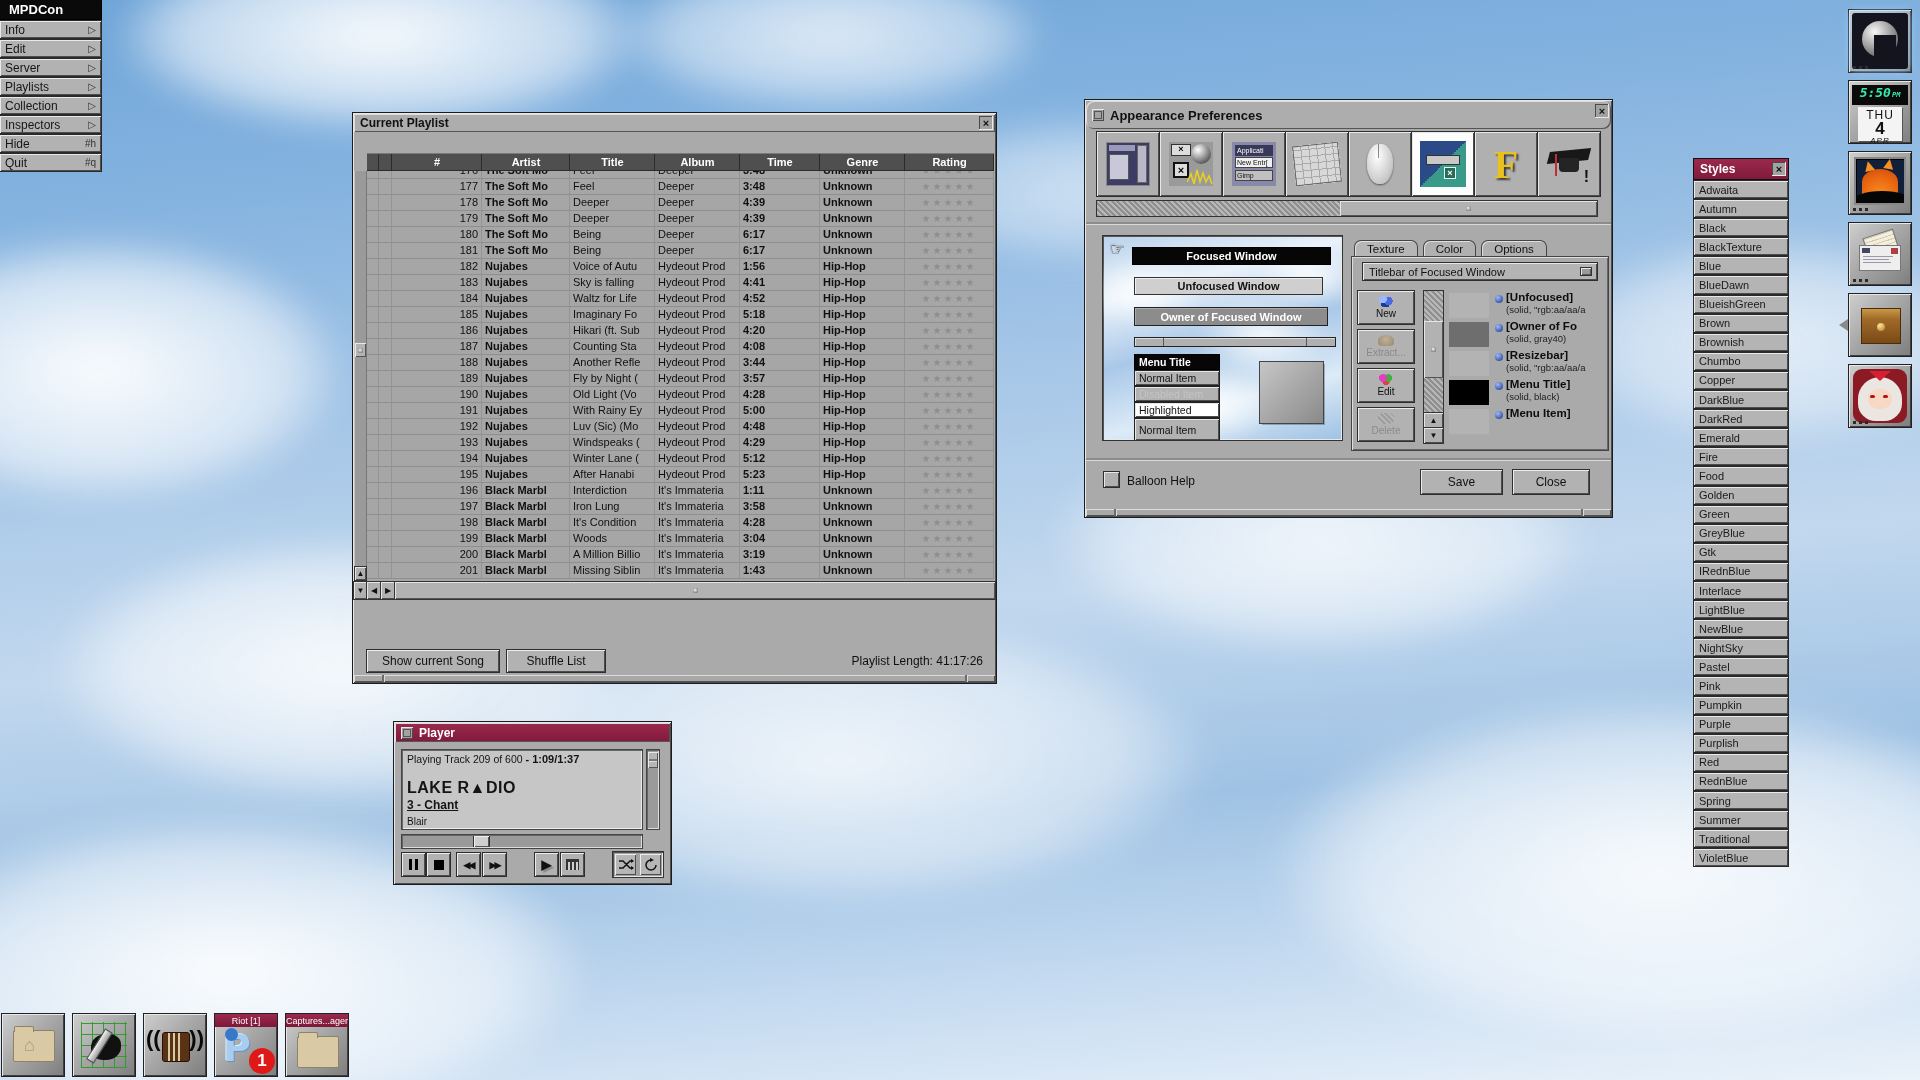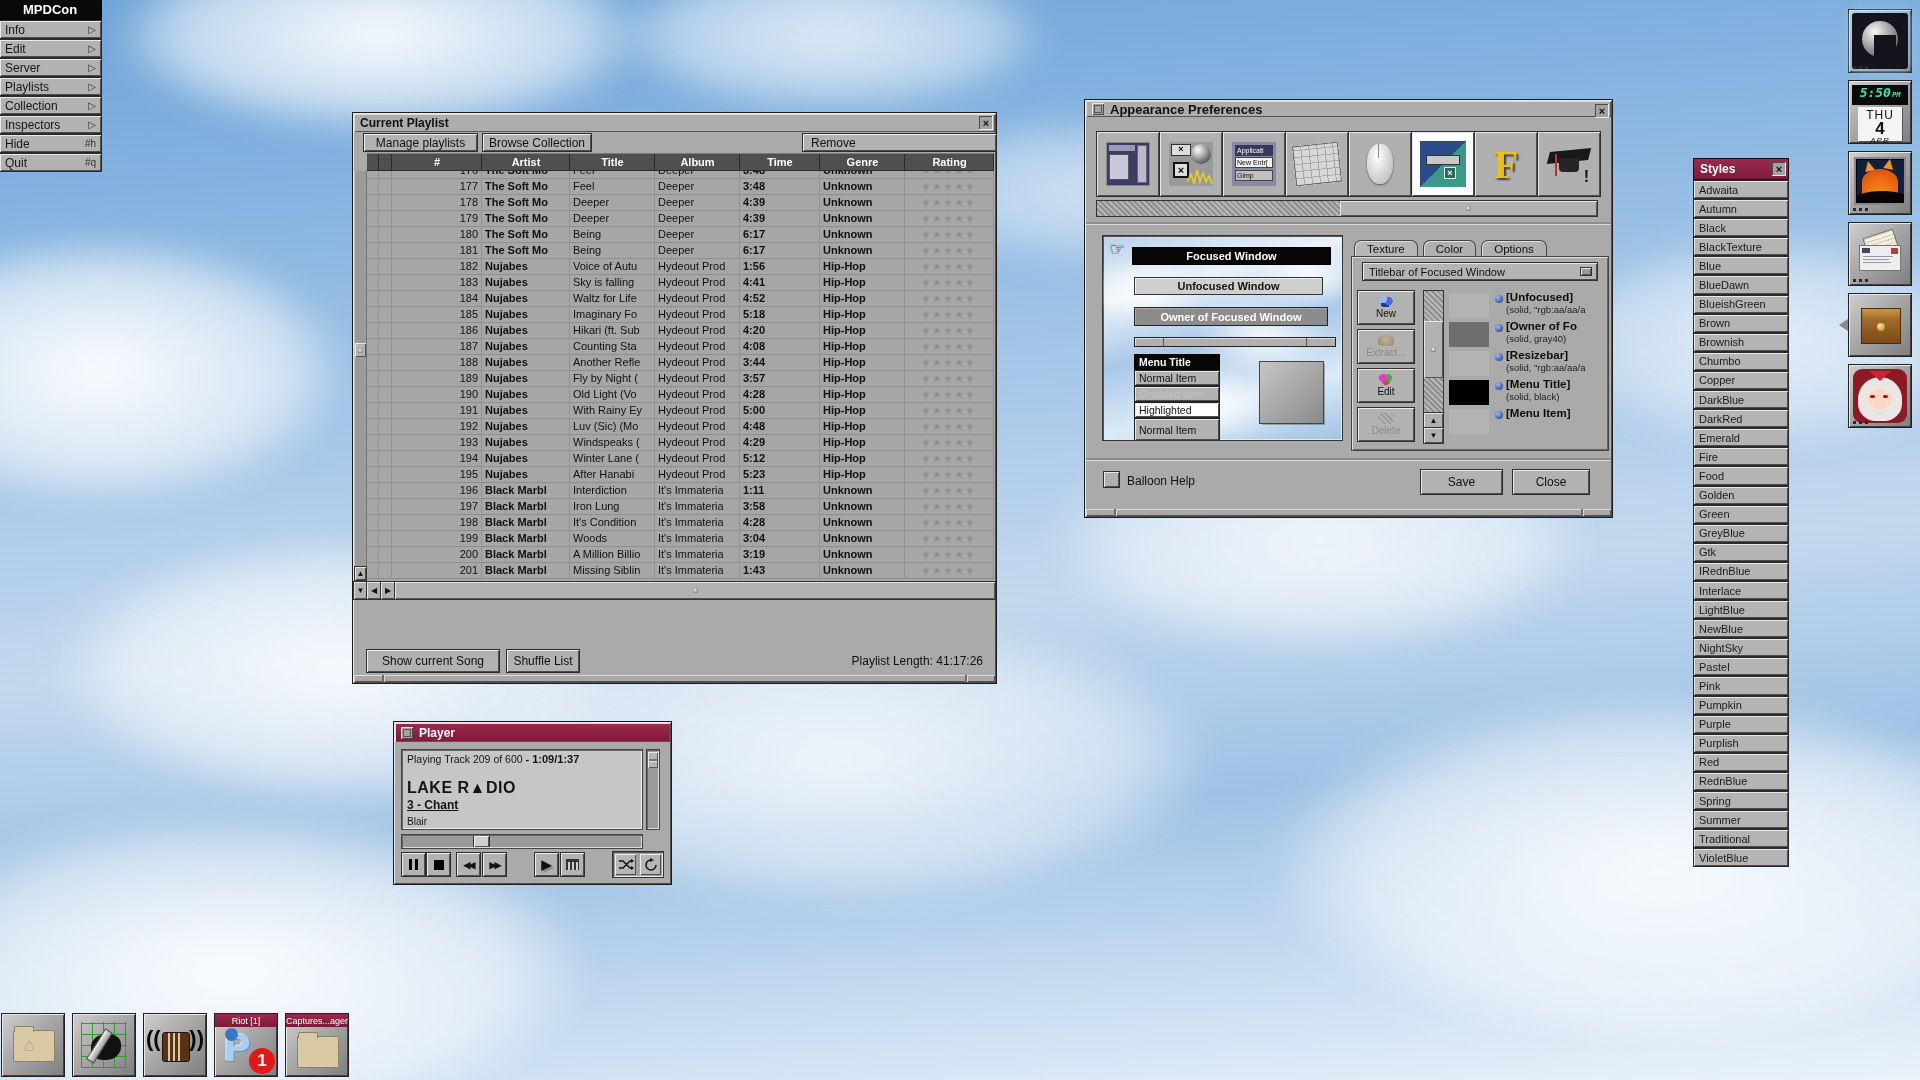--- a/index.html
+++ b/index.html
@@ -24,21 +24,21 @@
   .resizebar{position:absolute;left:1px;right:1px;bottom:1px;height:7px;background:#a8a8a8;
     box-shadow:inset 1px 1px 0 #dcdcdc,inset -1px -1px 0 #505050;}
   .rmark{position:absolute;top:0;bottom:0;width:2px;background:#6b6b6b;box-shadow:1px 0 0 #d8d8d8;}
   .hatch{background-image:repeating-linear-gradient(45deg,#8f8f8f 0 2px,#b7b7b7 2px 4px);}
   .dimple{width:5px;height:5px;border-radius:50%;background:radial-gradient(circle at 35% 30%,#f2f2f2,#7a7a7a);box-shadow:inset 0 0 1px #444;}
   .scr-btn{display:flex;align-items:center;justify-content:center;background:#b0b0b0;
     box-shadow:inset 1px 1px 0 #e6e6e6,inset -1px -1px 0 #4d4d4d,0 0 0 1px #333;font-size:8px;color:#111;}
   
   #mpdcon{position:absolute;left:0;top:0;width:101px;}
   #mpdcon .mtitle{height:19px;background:#0a0a0a;color:#fff;font-weight:bold;font-size:13px;
-    display:flex;align-items:center;padding-left:23px;box-shadow:0 0 0 1px #000;}
+    display:flex;align-items:center;padding-left:9px;box-shadow:0 0 0 1px #000;}
   .menu-item{height:17px;margin-top:2px;background:#b2b2b2;box-shadow:inset 1px 1px 0 #e9e9e9,inset -1px -1px 0 #4d4d4d,0 0 0 1px #2a2a2a;
     display:flex;align-items:center;justify-content:space-between;padding:0 5px;font-size:12px;color:#161616;}
   .menu-item .mi-right{font-size:10px;color:#333;}
   
   #plwin{left:353px;top:113px;width:643px;height:570px;}
   #plwin .toolrow{position:absolute;left:1px;top:19px;right:1px;height:21px;}
   #plwin .tblhead{position:absolute;left:14px;top:40px;right:2px;height:18px;display:grid;
     grid-template-columns:12px 13px 90px 88px 85px 85px 80px 85px auto;}
   #plwin .tblhead span{background:#4f4f4f;color:#fff;font-weight:bold;font-size:11px;display:flex;align-items:center;justify-content:center;
     box-shadow:inset 0 1px 0 #7a7a7a,inset -1px -1px 0 #2b2b2b;}
@@ -59,21 +59,21 @@
   #plwin .hs-b{width:14px;}
   #plwin .hs-track{flex:1;background:#b2b2b2;box-shadow:inset 1px 1px 0 #e4e4e4,inset -1px -1px 0 #555,0 0 0 1px #333;
     display:flex;align-items:center;justify-content:center;}
   #plwin .filterrow{position:absolute;left:1px;top:487px;right:1px;height:47px;box-shadow:inset 0 1px 0 #d8d8d8,inset 0 -1px 0 #666;}
   #plwin .filterrow label{position:absolute;left:10px;top:15px;font-size:12px;}
   #plwin .filterrow input{position:absolute;left:52px;top:9px;width:536px;height:20px;border:none;background:#fff;
     box-shadow:inset 1px 1px 0 #555,inset -1px -1px 0 #e6e6e6,0 0 0 1px #333;font-size:12px;padding:0 4px;box-sizing:border-box;}
   #plwin .clearbtn{position:absolute;right:4px;top:9px;width:45px;height:21px;}
   #plwin .btnrow{position:absolute;left:1px;top:534px;right:1px;height:28px;}
   #plwin .showbtn{position:absolute;left:13px;top:3px;width:132px;height:22px;}
-  #plwin .shufbtn{position:absolute;left:153px;top:3px;width:72px;height:22px;}
+  #plwin .shufbtn{position:absolute;left:153px;top:3px;width:98px;height:22px;}
   #plwin .plen{position:absolute;right:12px;top:7px;font-size:12px;color:#111;}
   
   #player{left:394px;top:722px;width:277px;height:162px;}
   #player .tbar{height:19px;font-size:12px;}
   #player .display{position:absolute;left:8px;top:28px;width:240px;height:79px;background:#c6c6c6;
     box-shadow:inset 1px 1px 0 #666,inset -1px -1px 0 #eee,0 0 0 1px #444;padding:3px 5px;box-sizing:border-box;color:#141414;}
   #player .l1{font-size:10.5px;}
   #player .l1 b{font-size:11px;}
   #player .l2{font-size:16px;font-weight:bold;letter-spacing:.5px;margin-top:14px;}
   #player .l3{font-size:12px;font-weight:bold;margin-top:1px;text-decoration:underline;}
@@ -91,21 +91,21 @@
   #player .pausebars{display:flex;gap:3px;}
   #player .pausebars i{display:block;width:3px;height:11px;background:#000;}
   #player .stopsq{width:10px;height:10px;background:#000;}
   #player .gridicon{width:13px;height:11px;background:linear-gradient(90deg,#333 0 2px,#cfcfcf 2px 4px,#333 4px 6px,#cfcfcf 6px 8px,#333 8px 10px,#cfcfcf 10px 12px,#333 12px 13px);border-top:3px solid #333;box-sizing:border-box;}
   #player .duo{position:absolute;left:219px;top:130px;width:50px;height:25px;background:#a2a2a2;
     box-shadow:inset 1px 1px 0 #555,inset -1px -1px 0 #e8e8e8,0 0 0 1px #333;display:flex;}
   #player .duo .half{flex:1;margin:2px;background:#b6b6b6;box-shadow:inset 1px 1px 0 #ececec,inset -1px -1px 0 #4d4d4d;
     display:flex;align-items:center;justify-content:center;}
   
   #appw{left:1085px;top:100px;width:527px;height:417px;}
-  #appw .tbar{height:16px;font-size:13px;}
+  #appw .tbar{height:28px;font-size:13px;border-radius:8px;}
   .toolbtn{position:absolute;top:32px;width:62px;height:64px;background:#b0b0b0;
     box-shadow:inset 1px 1px 0 #e8e8e8,inset -1px -1px 0 #4d4d4d,0 0 0 1px #2e2e2e;display:flex;align-items:center;justify-content:center;}
   .toolbtn.sel{background:#fdfdfd;}
   .tbsb{position:absolute;left:12px;top:101px;width:500px;height:15px;box-shadow:0 0 0 1px #333;}
   .tbsb .knob{position:absolute;left:243px;top:0;width:257px;height:15px;background:#b2b2b2;
     box-shadow:inset 1px 1px 0 #e6e6e6,inset -1px -1px 0 #555;display:flex;align-items:center;justify-content:center;}
   #appw .sepline{position:absolute;left:1px;right:1px;top:122px;height:2px;background:#8c8c8c;box-shadow:0 1px 0 #d8d8d8;}
   #appw .preview{position:absolute;left:18px;top:136px;width:239px;height:204px;
     box-shadow:inset 1px 1px 0 #555,inset -1px -1px 0 #e8e8e8,0 0 0 1px #333;overflow:hidden;
     background:linear-gradient(165deg,#b9d2ec 0%,#e9f2fa 25%,#a9c8e8 50%,#dcebf7 75%,#9fc2e4 100%);}
@@ -248,27 +248,20 @@
           <span class="mi-right">#q</span>
         </div>
       </div>
   </div>
 
   <div class="win" id="plwin">
     <div class="tbar">
       <span>Current Playlist</span>
       <span class="closebox">×</span>
     </div>
-    <div class="toolrow">
-      <div class="btn" style="position:absolute;left:10px;top:2px;width:113px;height:17px;">Manage playlists</div>
-      <div class="btn" style="position:absolute;left:129px;top:2px;width:108px;height:17px;">Browse Collection</div>
-      <div class="btn" style="position:absolute;left:449px;top:2px;width:193px;height:17px;justify-content:flex-start;padding-left:8px;">
-        <span>Remove</span>
-      </div>
-    </div>
     <div class="tblhead">
       <span></span>
       <span></span>
       <span>#</span>
       <span>Artist</span>
       <span>Title</span>
       <span>Album</span>
       <span>Time</span>
       <span>Genre</span>
       <span>Rating</span>

